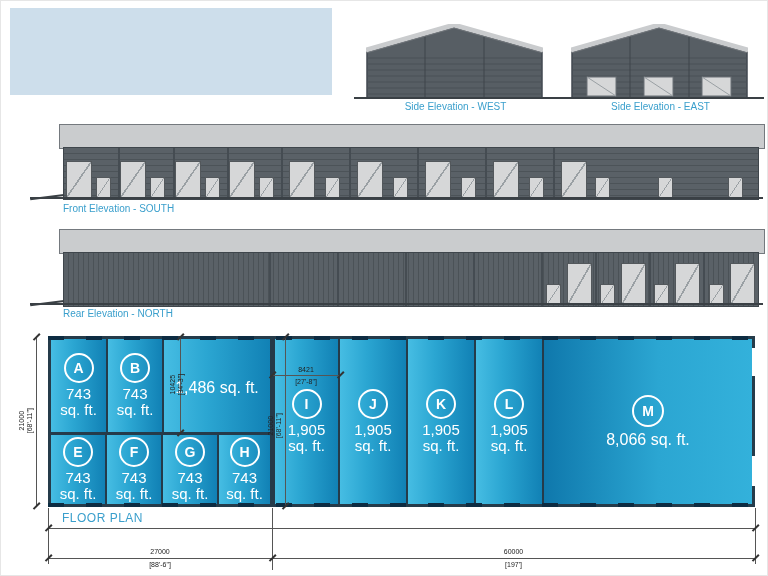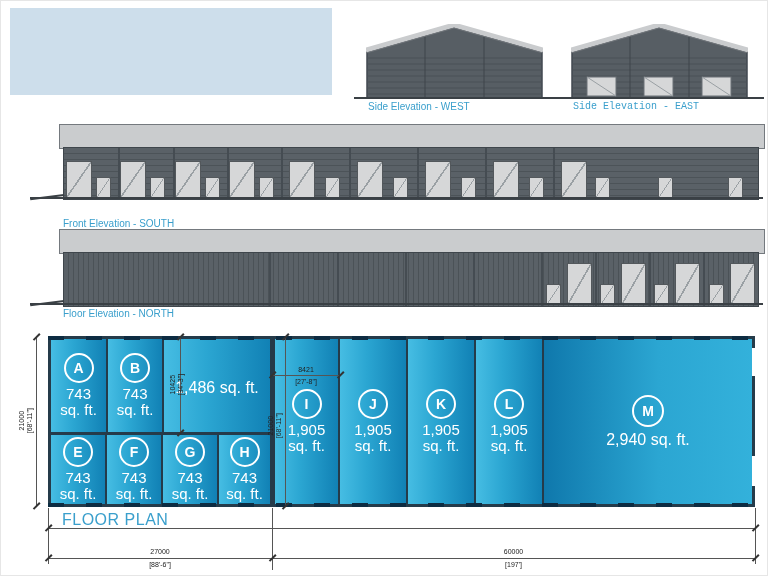--- a/index.html
+++ b/index.html
@@ -17,21 +17,21 @@
   .door{position:absolute;background:#d6d7d8;border:1px solid #53585c;box-sizing:border-box;
         background-image:linear-gradient(to bottom right,transparent 48%,#9aa0a4 48%,#9aa0a4 52%,transparent 52%);}
   .door.lg{width:26px;top:13px;height:37px;}
   .door.sm{width:15px;top:29px;height:21px;}
   .door.rlg{width:25px;top:10px;height:42px;}
   .door.rsm{width:15px;top:31px;height:21px;}
   .vdiv{position:absolute;top:0;bottom:0;width:2px;background:#454c52;}
   .ground{position:absolute;height:2px;background:#3a4045;}
   .gslant{position:absolute;width:34px;height:2px;background:#3a4045;transform:rotate(-7deg);transform-origin:right center;}
   .elev-label{position:absolute;font-size:10px;color:#3a9fcc;}
-  .elev-label.ctr{}
+  .elev-label.ctr{text-align:center;}
   
   .plan{position:absolute;left:48px;top:336px;width:707px;height:171px;background:#253b4a;}
   .plan .dash-top{position:absolute;left:0;right:0;top:0;height:4px;
       background:repeating-linear-gradient(90deg,#0d2c42 0 16px,transparent 16px 38px);}
   .plan .dash-bot{position:absolute;left:0;right:0;bottom:0;height:4px;
       background:repeating-linear-gradient(90deg,#0d2c42 0 16px,transparent 16px 38px);}
   .plan .gap{position:absolute;right:0;width:3px;background:#ffffff;}
   .unit{position:absolute;display:flex;flex-direction:column;align-items:center;justify-content:center;
         background:linear-gradient(90deg,#46bde3 0%,#2ba6d2 40%,#1181b5 100%);}
   .unit.rev{background:linear-gradient(90deg,#0f78ac 0%,#2ba6d2 55%,#33b1db 100%);}
@@ -40,21 +40,21 @@
   .ucirc.big{width:46px;height:46px;font-size:16px;}
   .uarea{color:#fff;font-size:15px;line-height:1.06;text-align:center;margin-top:3px;white-space:nowrap;}
   .uarea.one{font-size:16px;margin-top:5px;}
   
   .dl-h{position:absolute;height:1px;background:#555;}
   .dl-v{position:absolute;width:1px;background:#555;}
   .tk{position:absolute;width:9px;height:1.5px;background:#333;transform:rotate(-45deg);}
   .dimtxt{position:absolute;font-size:7px;color:#222;line-height:1.15;text-align:center;}
   .vdim{position:absolute;font-size:7px;color:#222;line-height:1.1;text-align:center;
         transform:rotate(-90deg);white-space:nowrap;}
-  .plan-label{position:absolute;left:62px;top:511px;font-size:16px;color:#3a9fcc;letter-spacing:0.5px;}
+  .plan-label{position:absolute;left:62px;top:511px;font-size:12px;color:#3a9fcc;letter-spacing:0.5px;}
 </style>
 </head>
 <body>
 
 <div class="page">
 
   <div class="title-block">
   </div>
 
   <svg style="position:absolute;left:366px;top:24px;" width="177" height="75" viewBox="0 0 177 75">
@@ -104,21 +104,21 @@
       <line x1="73" y1="53" x2="102" y2="72" stroke="#9aa0a4"></line>
       <rect x="131" y="53" width="29" height="19" fill="#d6d7d8" stroke="#6b7176"></rect>
       <line x1="131" y1="53" x2="160" y2="72" stroke="#9aa0a4"></line>
     </g>
     <polyline points="0,26 88,1 177,26" fill="none" stroke="#caccce" stroke-width="5"></polyline>
     <polyline points="0,29 88,4 177,29" fill="none" stroke="#70757a" stroke-width="1"></polyline>
   </svg>
 
   <div class="ground" style="left:354px;top:97px;width:410px;"></div>
   <div class="elev-label ctr" style="left:368px;top:101px;width:175px;">Side Elevation - WEST</div>
-  <div class="elev-label ctr" style="left:573px;top:101px;width:175px;font-family:Liberation Mono, monospace;">Side Elevation - EAST</div>
+  <div class="elev-label ctr" style="left:573px;top:101px;width:175px;">Side Elevation - EAST</div>
 
   <div class="roof" style="left:59px;top:124px;width:704px;height:23px;"></div>
   <div id="front-wall" class="elev-wall h-clad" style="left:63px;top:147px;width:694px;height:51px;">
       <div class="vdiv" style="left: 54px;"></div>
       <div class="vdiv" style="left: 109px;"></div>
       <div class="vdiv" style="left: 163px;"></div>
       <div class="vdiv" style="left: 217px;"></div>
       <div class="vdiv" style="left: 285px;"></div>
       <div class="vdiv" style="left: 353px;"></div>
       <div class="vdiv" style="left: 421px;"></div>
@@ -139,21 +139,21 @@
       <div class="door sm" style="left: 261px;"></div>
       <div class="door sm" style="left: 329px;"></div>
       <div class="door sm" style="left: 397px;"></div>
       <div class="door sm" style="left: 465px;"></div>
       <div class="door sm" style="left: 531px;"></div>
       <div class="door sm" style="left: 594px;"></div>
       <div class="door sm" style="left: 664px;"></div>
     </div>
   <div class="gslant" style="left:30px;top:194px;"></div>
   <div class="ground" style="left:30px;top:197px;width:733px;"></div>
-  <div class="elev-label" style="left:63px;top:218px;">Front Elevation - SOUTH</div>
+  <div class="elev-label" style="left:63px;top:203px;">Front Elevation - SOUTH</div>
 
   <div class="roof" style="left:59px;top:229px;width:704px;height:23px;"></div>
   <div id="rear-wall" class="elev-wall v-clad" style="left:63px;top:252px;width:694px;height:53px;">
       <div class="vdiv" style="left: 205px;"></div>
       <div class="vdiv" style="left: 273px;"></div>
       <div class="vdiv" style="left: 341px;"></div>
       <div class="vdiv" style="left: 409px;"></div>
       <div class="vdiv" style="left: 477px;"></div>
       <div class="vdiv" style="left: 531px;"></div>
       <div class="vdiv" style="left: 585px;"></div>
@@ -162,21 +162,21 @@
       <div class="door rsm" style="left: 536px;"></div>
       <div class="door rsm" style="left: 590px;"></div>
       <div class="door rsm" style="left: 645px;"></div>
       <div class="door rlg" style="left: 503px;"></div>
       <div class="door rlg" style="left: 557px;"></div>
       <div class="door rlg" style="left: 611px;"></div>
       <div class="door rlg" style="left: 666px;"></div>
     </div>
   <div class="gslant" style="left:30px;top:300px;"></div>
   <div class="ground" style="left:30px;top:303px;width:733px;"></div>
-  <div class="elev-label" style="left:63px;top:308px;">Floor Elevation - NORTH</div>
+  <div class="elev-label" style="left:63px;top:308px;">Rear Elevation - NORTH</div>
 
   <div class="plan">
     <div class="unit" style="left:3px;top:3px;width:55px;height:93px;">
       <div class="ucirc">A</div>
       <div class="uarea"><span>743</span><br><span>sq. ft.</span></div>
     </div>
     <div class="unit" style="left:60px;top:3px;width:54px;height:93px;">
       <div class="ucirc">B</div>
       <div class="uarea"><span>743</span><br><span>sq. ft.</span></div>
     </div>
@@ -210,21 +210,21 @@
     <div class="unit" style="left:360px;top:3px;width:66px;height:165px;">
       <div class="ucirc">K</div>
       <div class="uarea"><span>1,905</span><br><span>sq. ft.</span></div>
     </div>
     <div class="unit" style="left:428px;top:3px;width:66px;height:165px;">
       <div class="ucirc">L</div>
       <div class="uarea"><span>1,905</span><br><span>sq. ft.</span></div>
     </div>
     <div class="unit rev" style="left:496px;top:3px;width:208px;height:165px;">
       <div class="ucirc" style="width:28px;height:28px;">M</div>
-      <div class="uarea one">2,940 sq. ft.</div>
+      <div class="uarea one">8,066 sq. ft.</div>
     </div>
     <div class="dash-top"></div>
     <div class="dash-bot"></div>
     <div class="gap" style="top:12px;height:28px;"></div>
     <div class="gap" style="top:120px;height:30px;"></div>
   </div>
 
   <div class="plan-label">FLOOR PLAN</div>
 
   <div class="dl-v" style="left:36px;top:337px;height:169px;"></div>

